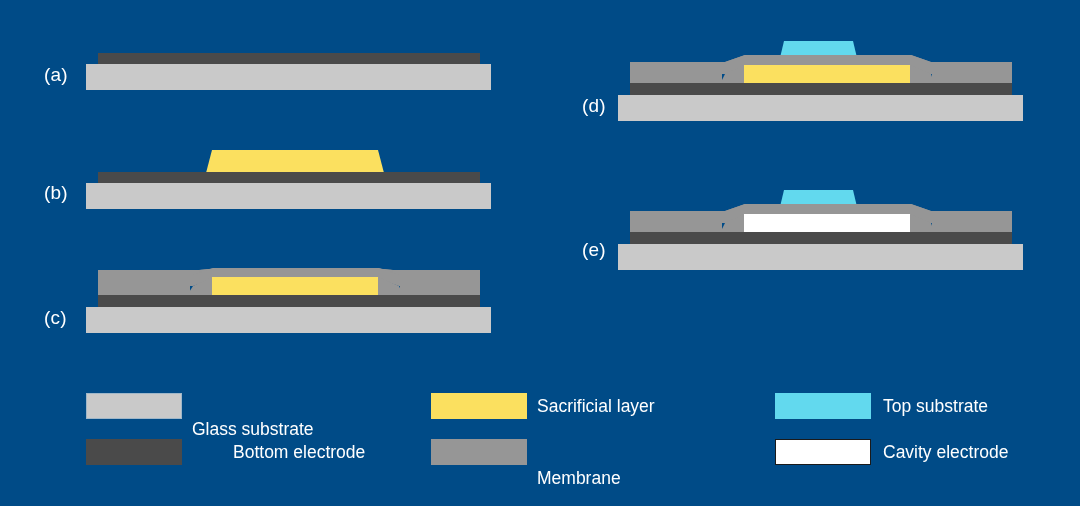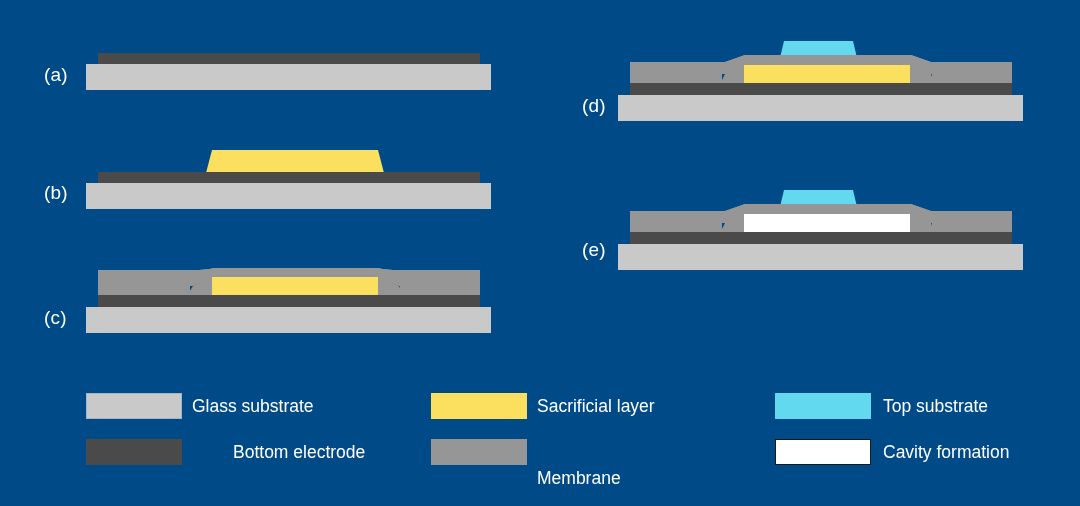--- a/index.html
+++ b/index.html
@@ -114,32 +114,32 @@
 
   <div class="panel-label" style="left:44px; top:64px;">(a)</div>
   <div class="panel-label" style="left:44px; top:182px;">(b)</div>
   <div class="panel-label" style="left:44px; top:307px;">(c)</div>
   <div class="panel-label" style="left:582px; top:95px;">(d)</div>
   <div class="panel-label" style="left:582px; top:239px;">(e)</div>
 
   <div>
 
     <div class="legend-swatch" style="left:86px; top:393px; width:96px; height:26px; background:#c9c9c9; box-sizing:border-box; border:1px solid #9fb7c9;"></div>
-    <div class="legend-label" style="left:192px; top:398px;">Glass substrate</div>
+    <div class="legend-label" style="left:192px; top:421px;">Glass substrate</div>
 
     <div class="legend-swatch" style="left:86px; top:439px; width:96px; height:26px; background:#4a4a4a;"></div>
     <div class="legend-label" style="left:192px; top:444px;margin-left:41px;">Bottom electrode</div>
 
     <div class="legend-swatch" style="left:431px; top:393px; width:96px; height:26px; background:#fbe05f;"></div>
     <div class="legend-label" style="left:537px; top:398px;">Sacrificial layer</div>
 
     <div class="legend-swatch" style="left:431px; top:439px; width:96px; height:26px; background:#969696;"></div>
     <div class="legend-label" style="left:537px; top:444px;margin-top:26px;">Membrane</div>
 
     <div class="legend-swatch" style="left:775px; top:393px; width:96px; height:26px; background:#62d9ee;"></div>
     <div class="legend-label" style="left:883px; top:398px;">Top substrate</div>
 
     <div class="legend-swatch" style="left:775px; top:439px; width:96px; height:26px; background:#ffffff; box-sizing:border-box; border:1.5px solid #1a1a1a;"></div>
-    <div class="legend-label" style="left:883px; top:444px;">Cavity formation</div>
+    <div class="legend-label" style="left:883px; top:444px;">Cavity electrode</div>
 
   </div>
 
 </div>
 
 </body></html>

